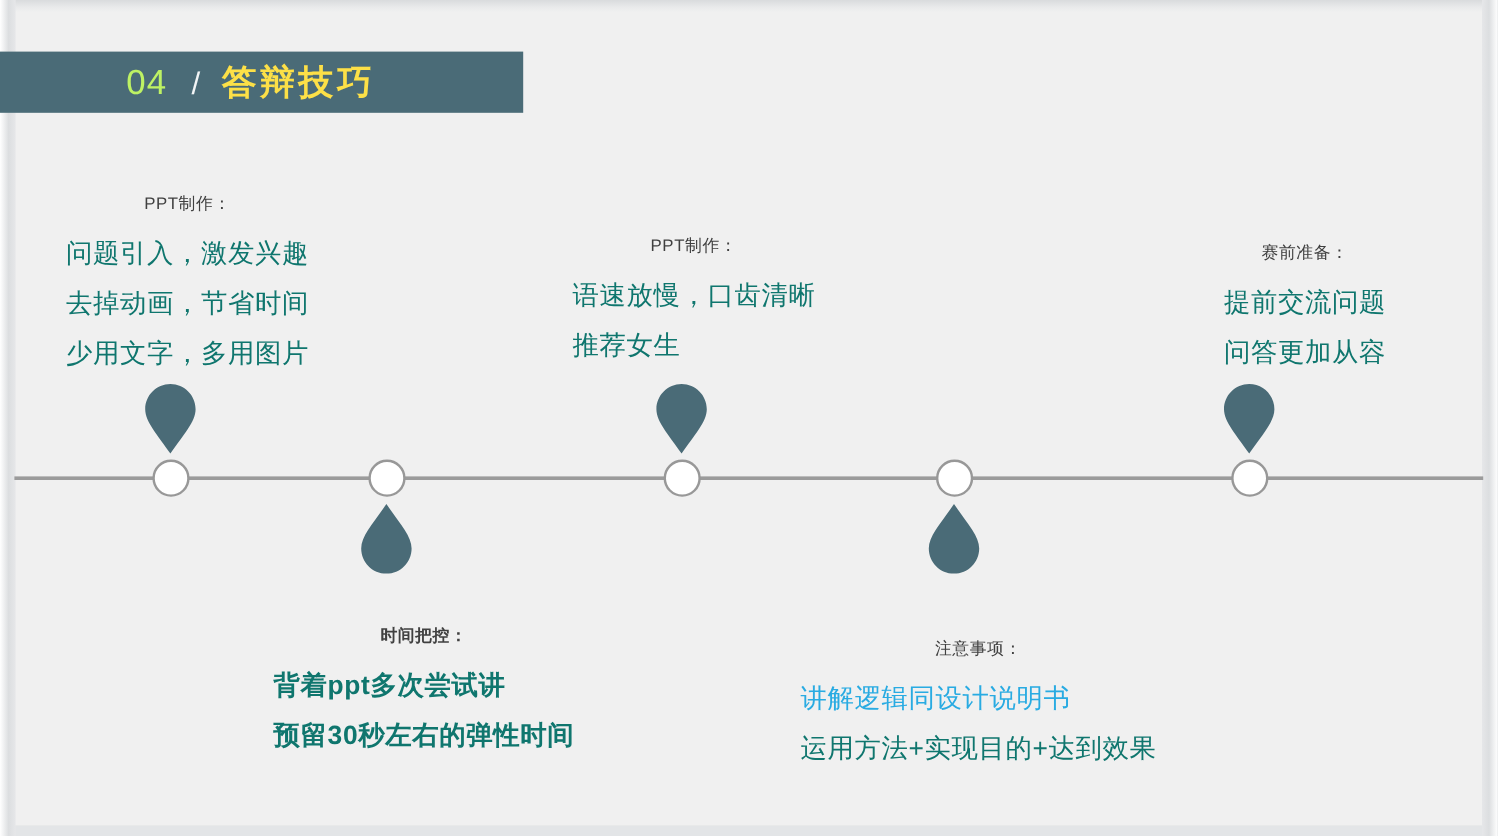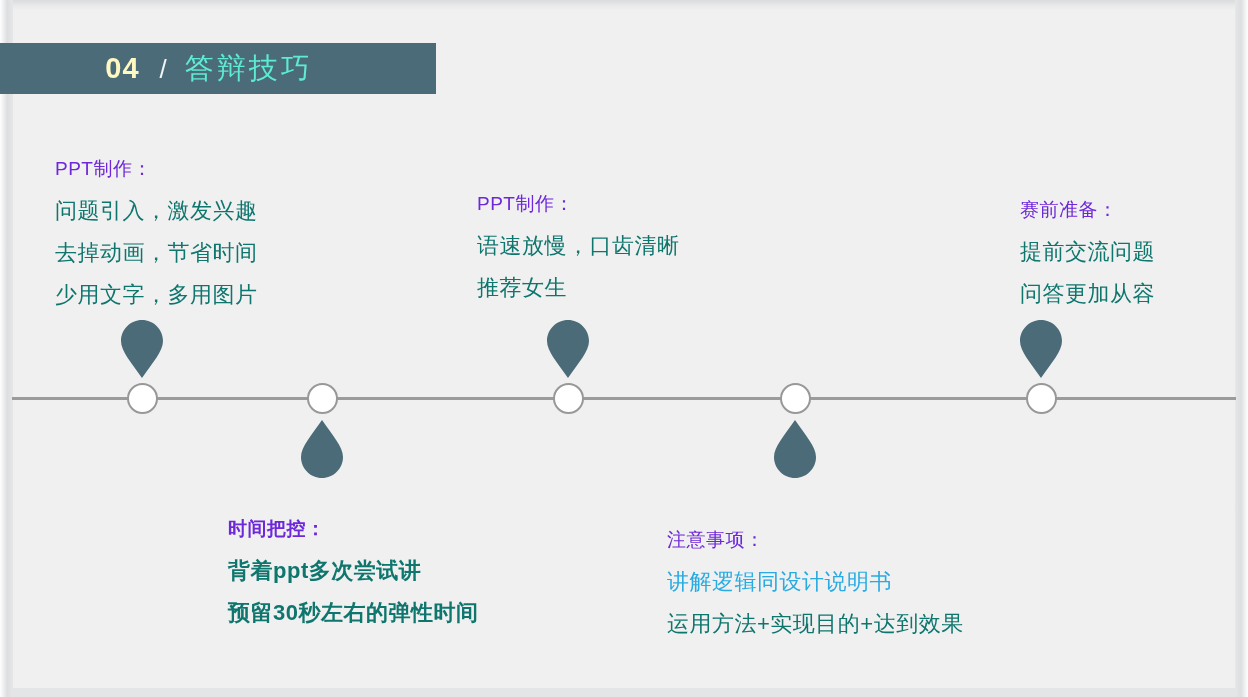--- a/index.html
+++ b/index.html
@@ -64,36 +64,36 @@
     box-sizing: border-box;
     padding-right: 18px;
   }
   .banner-inner {
     display: flex;
     align-items: baseline;
     gap: 0;
     white-space: nowrap;
   }
   .banner-number {
-    color: #fef9c3;
+    color: #bef264;
     font-size: 29px;
     letter-spacing: 1px;
-    font-weight: 700;
+    font-weight: 400;
   }
   .banner-sep {
     color: #f2f5f6;
     font-size: 26px;
     padding: 0 18px 0 20px;
     font-weight: 300;
   }
   .banner-title {
-    color: #5eead4;
+    color: #fde047;
     font-size: 29px;
     letter-spacing: 3px;
-    font-weight: 400;
+    font-weight: 700;
   }
 
   
   .timeline-line {
     position: absolute;
     left: 12px; top: 397px;
     width: 1224px; height: 3px;
     background: #9b9b9b;
   }
   .timeline-node {
@@ -114,24 +114,25 @@
   }
   .pin svg { display: block; }
 
   
   .text-block {
     position: absolute;
     color: #1a1a1a;
     white-space: nowrap;
   }
   .block-heading {
-    font-size: 19px;
+    font-size: 14px;
     line-height: 42px;
     letter-spacing: 0.5px;
-    color: #6d28d9;
+    color: #404040;
+    text-align: center;
   }
   .block-line {
     font-size: 22px;
     line-height: 42px;
     letter-spacing: 0.5px;
     color: #0f766e;
   }
   .block-line.accent {
     color: #29abe2;
   }

